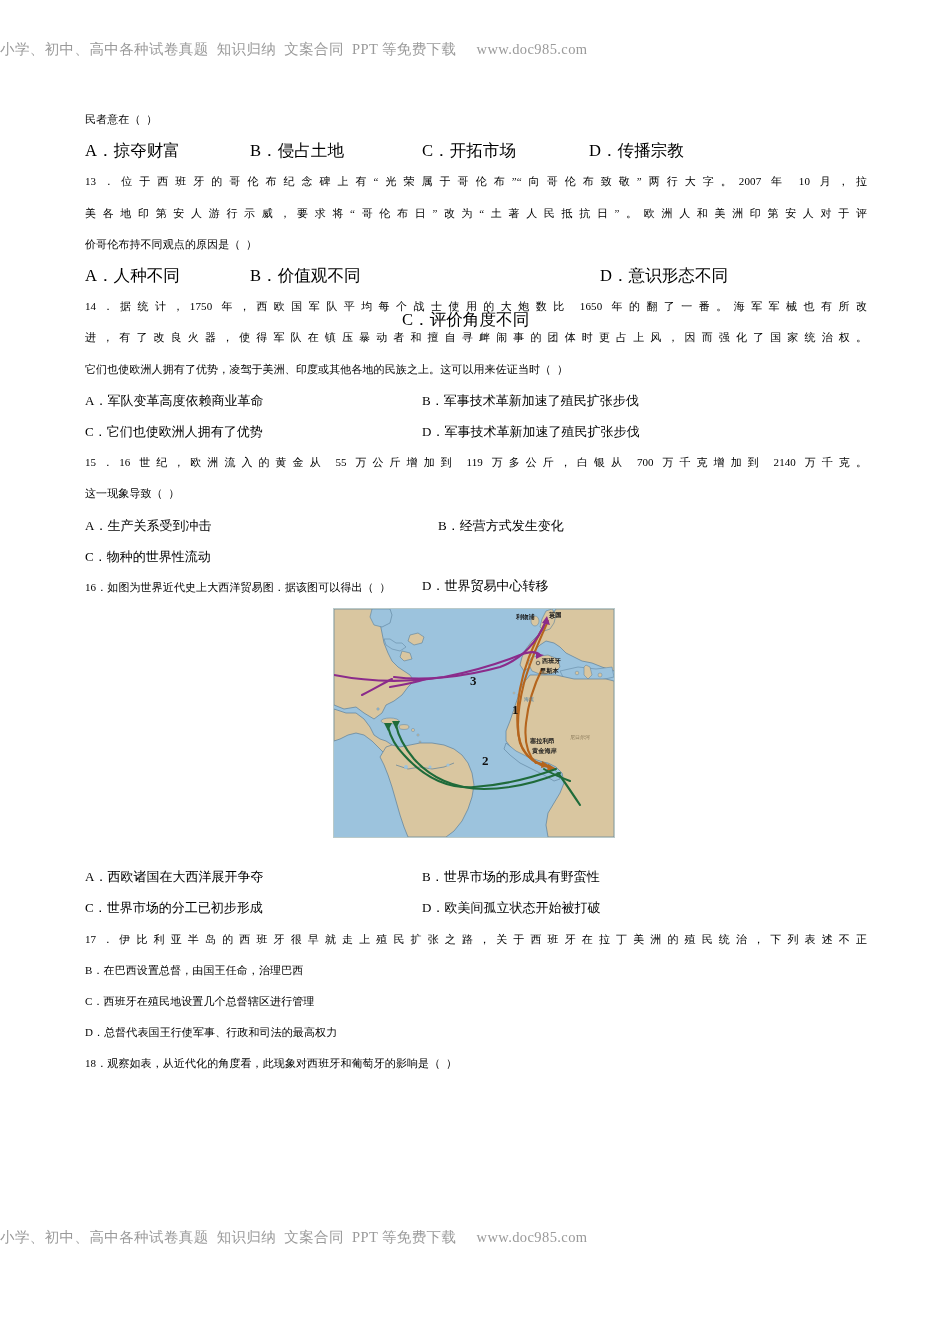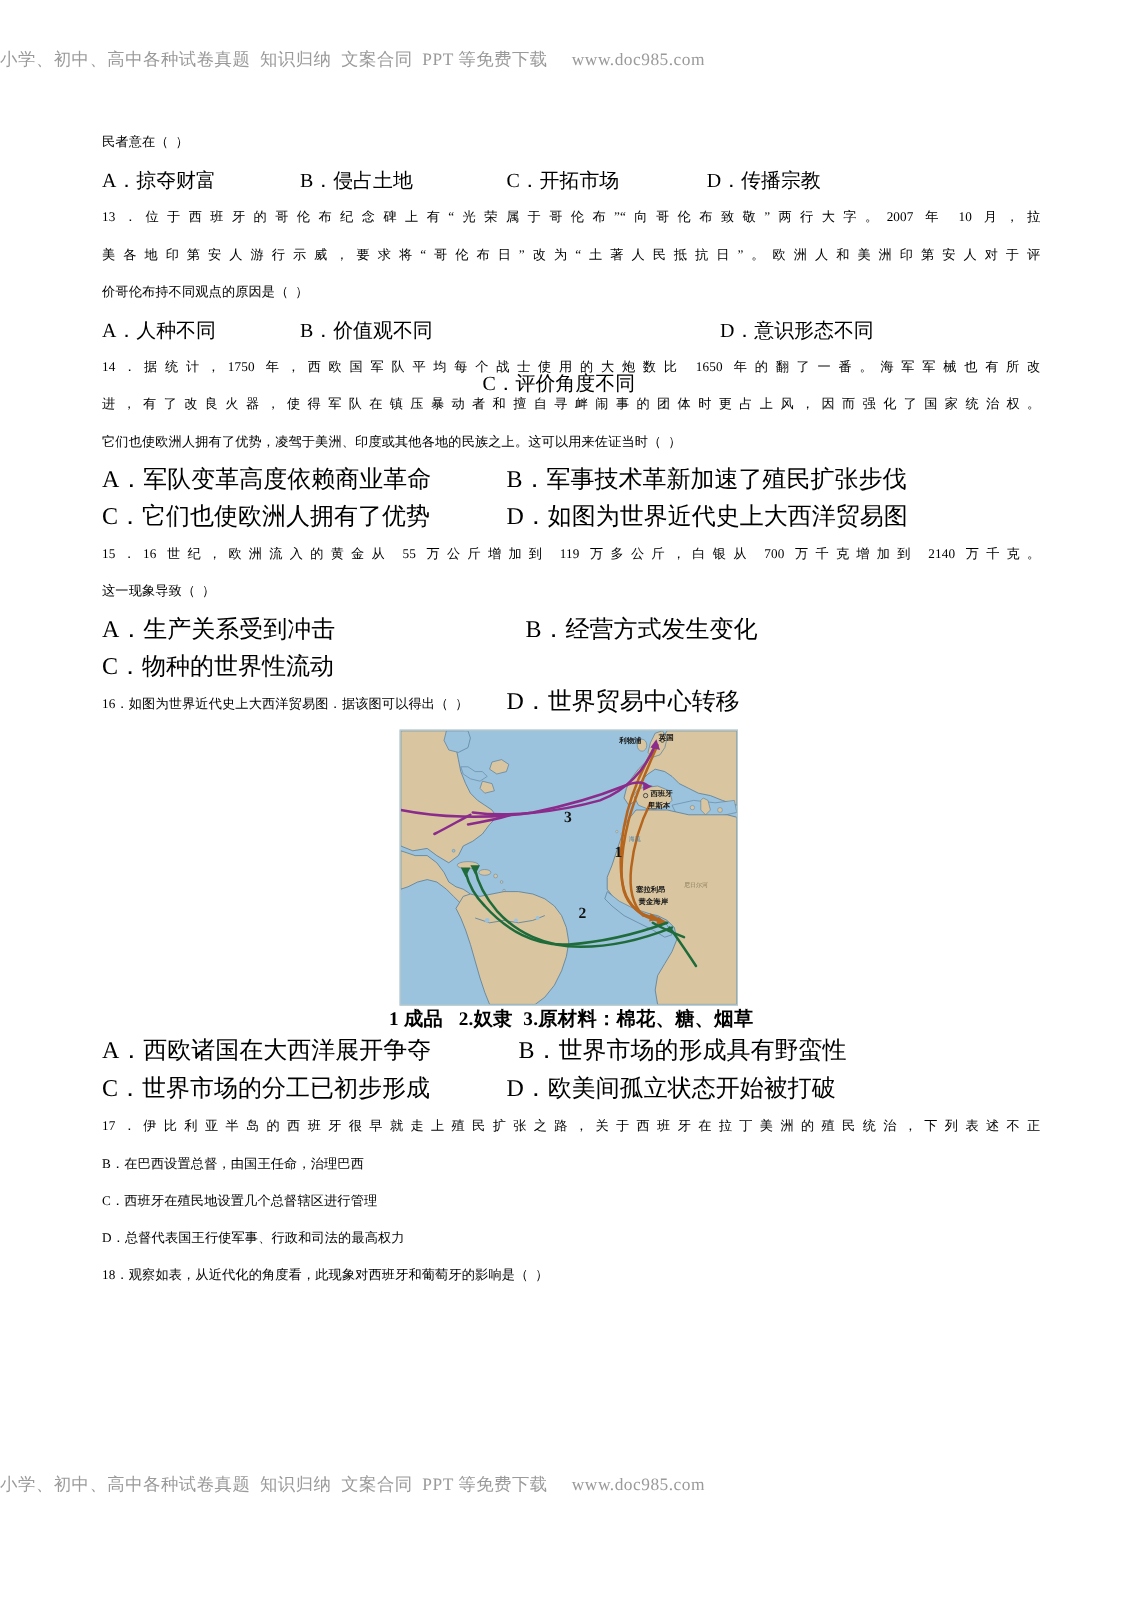--- a/index.html
+++ b/index.html
@@ -50,21 +50,21 @@
     letter-spacing: 0.1px;
   }
   .ln.just {
     text-align: justify;
     text-align-last: justify;
   }
 
   
   .opts2 {
     display: block;
-    font-size: 20px;
+    font-size: 13px;
     line-height: 31.2px;
     position: relative;
     height: 31.2px;
   }
   .opts2 > span {
     position: absolute;
     top: 0;
     white-space: pre;
   }
 
@@ -154,21 +154,21 @@
 
     <p class="ln just">14．据统计，1750 年，西欧国军队平均每个战士使用的大炮数比 1650 年的翻了一番。海军军械也有所改</p>
     <p class="ln just">进，有了改良火器，使得军队在镇压暴动者和擅自寻衅闹事的团体时更占上风，因而强化了国家统治权。</p>
     <p class="ln">它们也使欧洲人拥有了优势，凌驾于美洲、印度或其他各地的民族之上。这可以用来佐证当时（  ）</p>
     <div class="opts2">
       <span style="left:0px;">A．军队变革高度依赖商业革命</span>
       <span style="left:337px;">B．军事技术革新加速了殖民扩张步伐</span>
     </div>
     <div class="opts2">
       <span style="left:0px;">C．它们也使欧洲人拥有了优势</span>
-      <span style="left:337px;">D．如图为世界近代史上大西洋贸易图</span>
+      <span style="left:337px;">D．军事技术革新加速了殖民扩张步伐</span>
     </div>
 
     <p class="ln just">15．16 世纪，欧洲流入的黄金从 55 万公斤增加到 119 万多公斤，白银从 700 万千克增加到 2140 万千克。</p>
     <p class="ln">这一现象导致（  ）</p>
     <div class="opts2">
       <span style="left:0px;">A．生产关系受到冲击</span>
       <span style="left:337px;margin-left:16px;">B．经营方式发生变化</span>
     </div>
     <div class="opts2">
       <span style="left:0px;">C．物种的世界性流动</span>
@@ -284,26 +284,25 @@
         <span class="maplabel" style="left:208px; top:48px;">西班牙</span>
         <span class="maplabel" style="left:206px; top:58px;">里斯本</span>
         <span class="maplabel" style="left:196px; top:128px;">塞拉利昂</span>
         <span class="maplabel" style="left:198px; top:138px;">黄金海岸</span>
 
         <span class="routenum" style="left:136px; top:64px;">3</span>
         <span class="routenum" style="left:178px; top:93px;">1</span>
         <span class="routenum" style="left:148px; top:144px;">2</span>
       </div>
 
-      <div class="mapcap">1 成品   2.奴隶  3.原材料：棉花、糖、烟草</div>
     </div>
 
     <div class="opts2">
       <span style="left:0px;">A．西欧诸国在大西洋展开争夺</span>
-      <span style="left:347px;">B．世界市场的形成具有野蛮性</span>
+      <span style="left:337px;">B．世界市场的形成具有野蛮性</span>
     </div>
     <div class="opts2">
       <span style="left:0px;">C．世界市场的分工已初步形成</span>
       <span style="left:337px;">D．欧美间孤立状态开始被打破</span>
     </div>
 
     <p class="ln just">17．伊比利亚半岛的西班牙很早就走上殖民扩张之路，关于西班牙在拉丁美洲的殖民统治，下列表述不正</p>
     <p class="ln">B．在巴西设置总督，由国王任命，治理巴西</p>
     <p class="ln">C．西班牙在殖民地设置几个总督辖区进行管理</p>
     <p class="ln">D．总督代表国王行使军事、行政和司法的最高权力</p>

